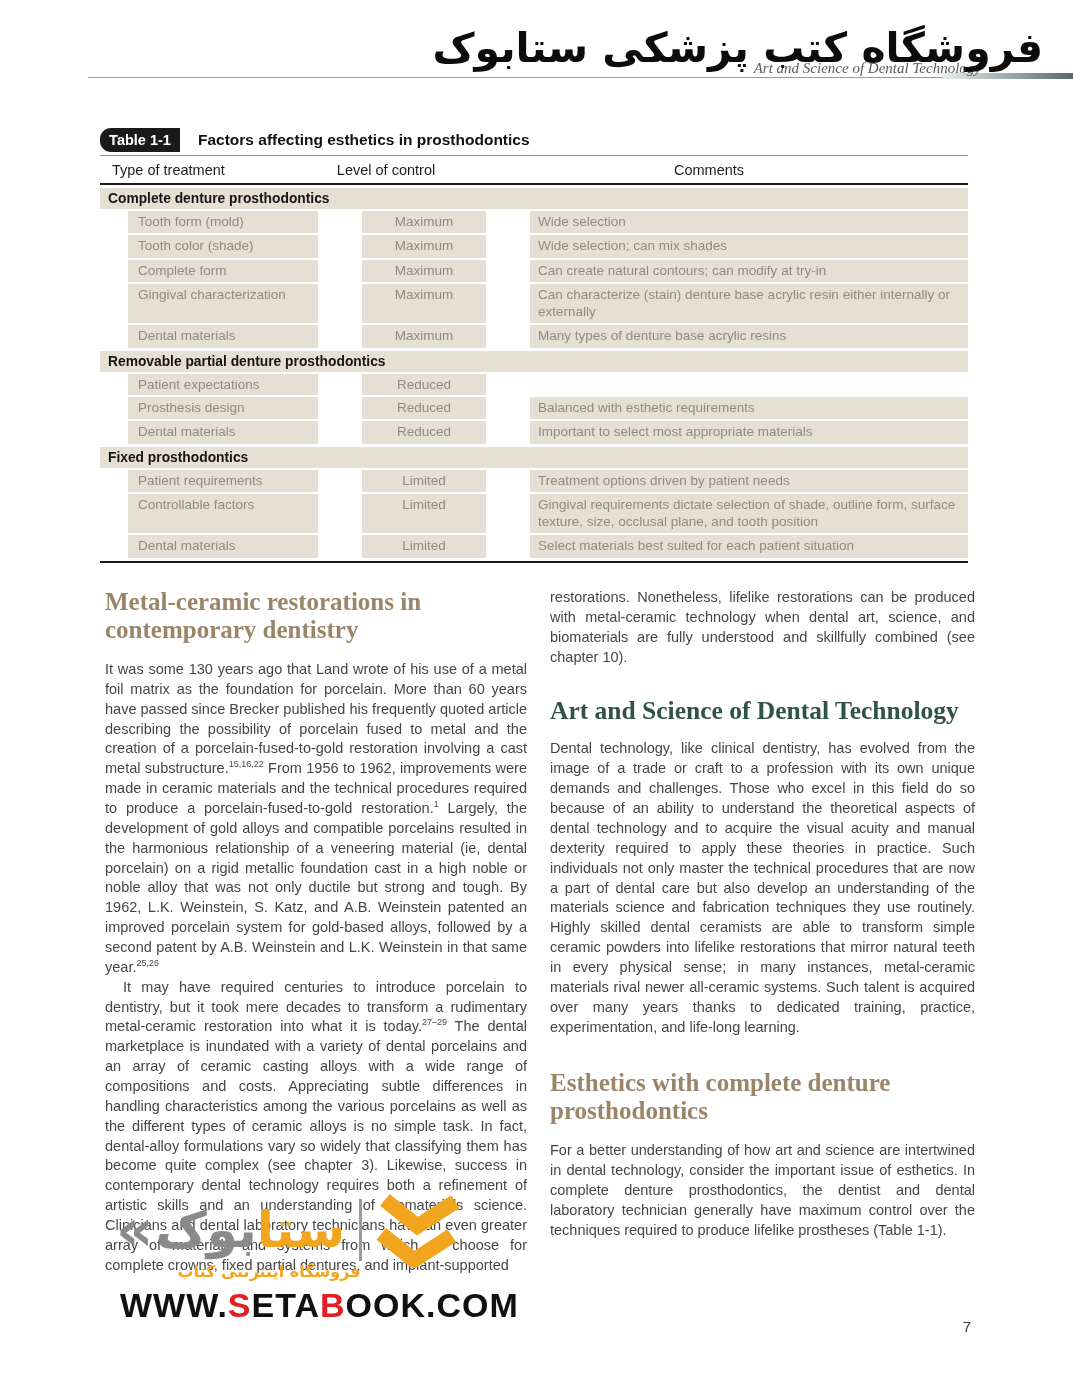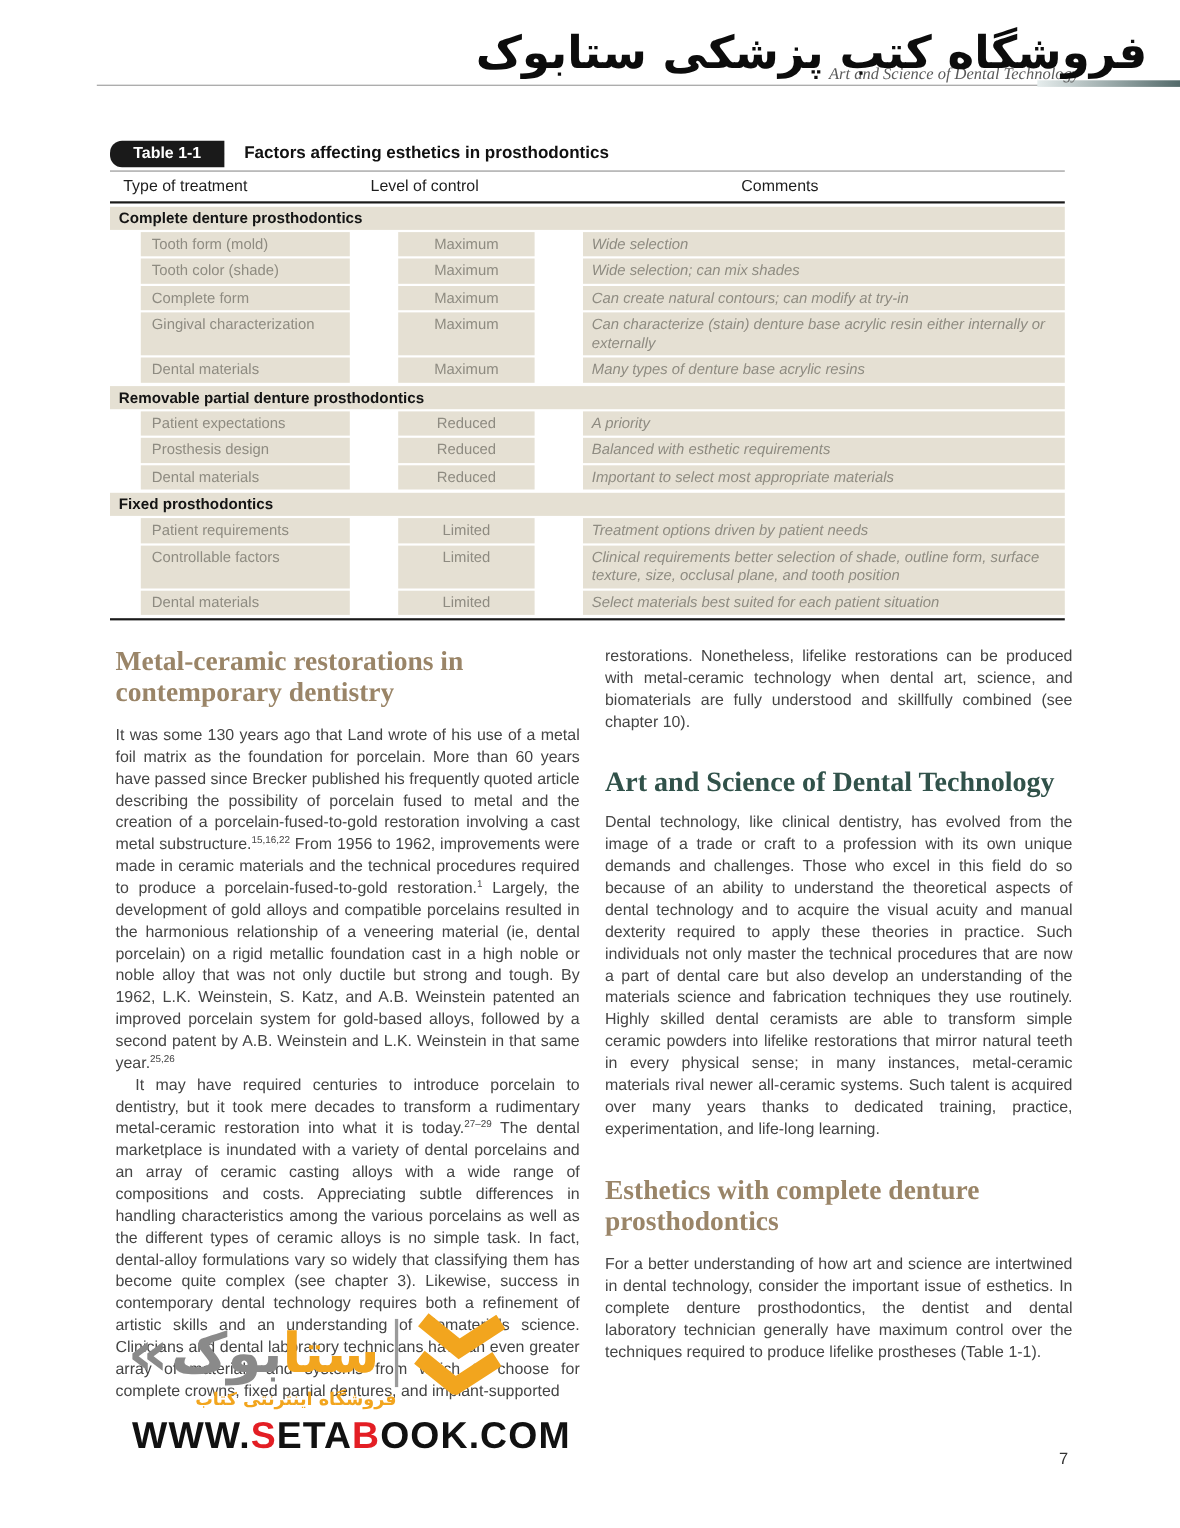--- a/index.html
+++ b/index.html
@@ -8,33 +8,33 @@
 
   
   .running-head { position:absolute; top:60px; right:92px; font-family:"Liberation Serif", serif; font-style:italic; font-size:15px; color:#5a5a5a; z-index:1; }
   .fa-title { position:absolute; top:24px; right:30px; direction:rtl; font-family:"DejaVu Sans", sans-serif; font-weight:bold; font-size:41px; color:#0c0c0c; z-index:2; letter-spacing:-1px; }
   .head-rule { position:absolute; top:77px; left:88px; right:0; height:1px; background:#9a9a9a; }
   .head-rule-thick { position:absolute; top:73px; right:0; width:130px; height:6px; background:linear-gradient(to right,#e6eded,#536a6a); }
 
   
   .tablewrap { position:absolute; left:100px; top:128px; width:868px; font-size:13.5px; }
   .tbl-caption { display:flex; align-items:center; }
-  .tbl-label { background:#1a1a1a; color:#fff; font-weight:bold; font-size:14.5px; padding:4px 0; width:104px; text-align:center; border-radius:11px 0 0 11px; }
+  .tbl-label { background:#1a1a1a; color:#fff; font-weight:bold; font-size:14.5px; padding:4px 0; width:80px; text-align:center; border-radius:11px 0 0 11px; }
   .tbl-title { font-weight:bold; font-size:15.5px; color:#111; margin-left:18px; }
   .thin-rule { height:1px; background:#8d8d8d; margin-top:3px; }
   .tbl-cols { display:flex; padding:6px 0 5px 0; font-weight:normal; font-size:14.5px; color:#1d1d1d; }
   .tbl-cols .c1 { width:222px; padding-left:12px; }
   .tbl-cols .c2 { width:128px; text-align:center; }
   .tbl-cols .c3 { flex:1; text-align:center; }
   .black-rule { height:2px; background:#1a1a1a; }
   .sect-head { background:#e5e0d3; color:#141414; font-weight:bold; font-size:13.8px; padding:3px 8px; margin-top:3px; }
   .trow { display:flex; margin-top:2px; color:#8e8b81;gap:40px; }
   .trow .c1 { width:190px; margin-left:28px; background:#e5e0d3; padding:3px 4px 3px 10px; }
   .trow .c2 { width:124px; margin-left:4px; background:#e5e0d3; padding:3px 0; text-align:center; }
-  .trow .c3 { flex:1; margin-left:4px; background:#e5e0d3; padding:3px 8px 3px 8px; line-height:1.22;font-style:italic; }
+  .trow .c3 { flex:1; margin-left:4px; background:#e5e0d3; padding:3px 8px 3px 8px; line-height:1.22; }
   .tbl-bottom { height:2px; background:#1a1a1a; margin-top:3px; }
 
   
   .col { position:absolute; top:588px; font-size:14.5px; line-height:1.37; color:#454545; text-align:justify; }
   .col-left { left:105px; width:422px; }
   .col-right { left:550px; width:425px; }
   .h-tan { font-family:"Liberation Serif", serif; font-weight:bold; color:#9a8568; font-size:25px; line-height:1.12; text-align:left; }
   .h-green { font-family:"Liberation Serif", serif; font-weight:bold; color:#31524a; font-size:25.5px; line-height:1.1; text-align:left; }
   .col-left .h-tan { margin-bottom:16px; }
   .mt-h1 { margin-top:30px; margin-bottom:14px; }
@@ -105,21 +105,20 @@
     <div class="trow">
       <div class="c1">Dental materials</div>
       <div class="c2">Maximum</div>
       <div class="c3">Many types of denture base acrylic resins</div>
     </div>
 
     <div class="sect-head">Removable partial denture prosthodontics</div>
     <div class="trow">
       <div class="c1">Patient expectations</div>
       <div class="c2">Reduced</div>
-      <div class="c3">A priority</div>
     </div>
     <div class="trow">
       <div class="c1">Prosthesis design</div>
       <div class="c2">Reduced</div>
       <div class="c3">Balanced with esthetic requirements</div>
     </div>
     <div class="trow">
       <div class="c1">Dental materials</div>
       <div class="c2">Reduced</div>
       <div class="c3">Important to select most appropriate materials</div>
@@ -127,21 +126,21 @@
 
     <div class="sect-head">Fixed prosthodontics</div>
     <div class="trow">
       <div class="c1">Patient requirements</div>
       <div class="c2">Limited</div>
       <div class="c3">Treatment options driven by patient needs</div>
     </div>
     <div class="trow">
       <div class="c1">Controllable factors</div>
       <div class="c2">Limited</div>
-      <div class="c3">Clinical requirements better selection of shade, outline form, surface texture, size, occlusal plane, and tooth position</div>
+      <div class="c3">Gingival requirements dictate selection of shade, outline form, surface texture, size, occlusal plane, and tooth position</div>
     </div>
     <div class="trow">
       <div class="c1">Dental materials</div>
       <div class="c2">Limited</div>
       <div class="c3">Select materials best suited for each patient situation</div>
     </div>
     <div class="tbl-bottom"></div>
   </div>
 
   <div class="col col-left">

